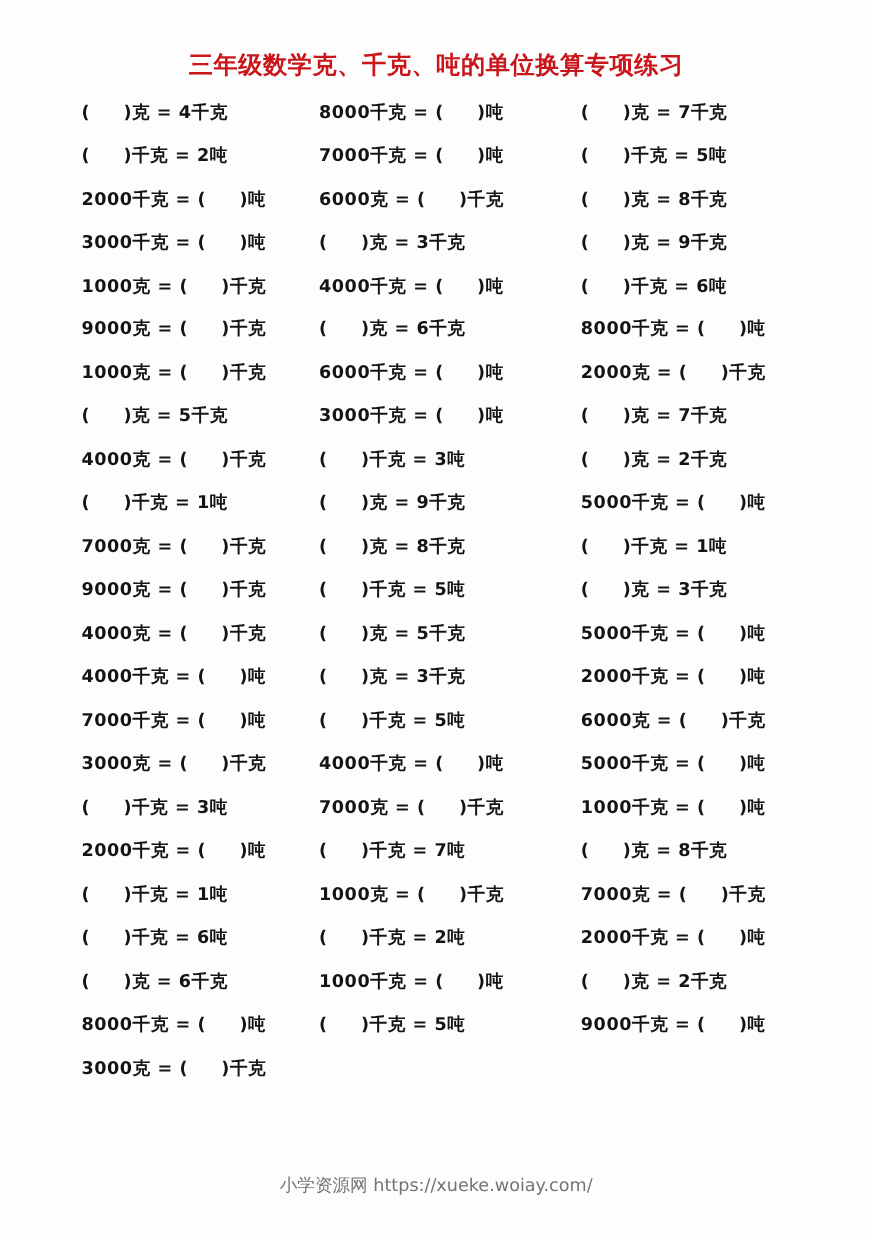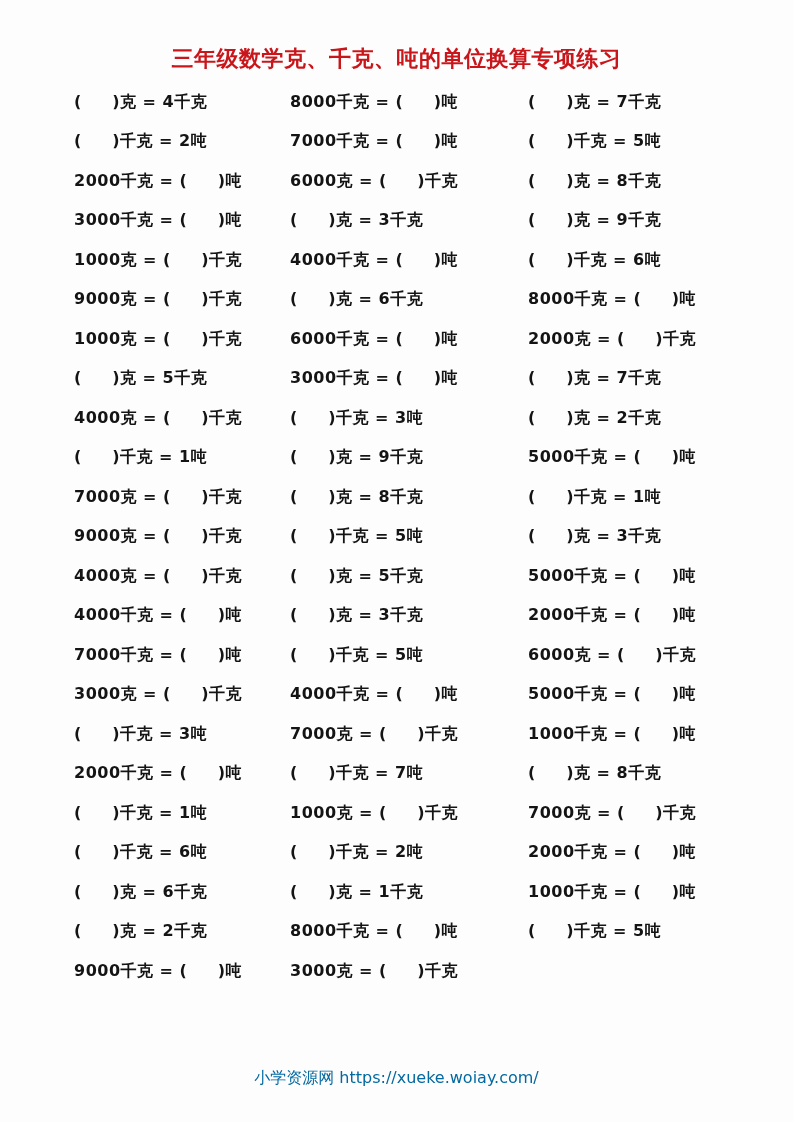--- a/index.html
+++ b/index.html
@@ -117,24 +117,23 @@
       <div class="cell">2000千克 = (     )吨</div>
       <div class="cell">(     )千克 = 7吨</div>
       <div class="cell">(     )克 = 8千克</div>
       <div class="cell">(     )千克 = 1吨</div>
       <div class="cell">1000克 = (     )千克</div>
       <div class="cell">7000克 = (     )千克</div>
       <div class="cell">(     )千克 = 6吨</div>
       <div class="cell">(     )千克 = 2吨</div>
       <div class="cell">2000千克 = (     )吨</div>
       <div class="cell">(     )克 = 6千克</div>
-      <div class="cell">(     )克 = 1千克</div>
       <div class="cell">1000千克 = (     )吨</div>
       <div class="cell">(     )克 = 2千克</div>
       <div class="cell">8000千克 = (     )吨</div>
       <div class="cell">(     )千克 = 5吨</div>
       <div class="cell">9000千克 = (     )吨</div>
       <div class="cell">3000克 = (     )千克</div>
     </div>
-  <div class="footer" style="color: #0369a1; text-align: center;">
+  <div class="footer" style="color: #737373; text-align: center;">
     <span>小学资源网 https://xueke.woiay.com/</span>
   </div>
 </div>
 
 </body></html>

